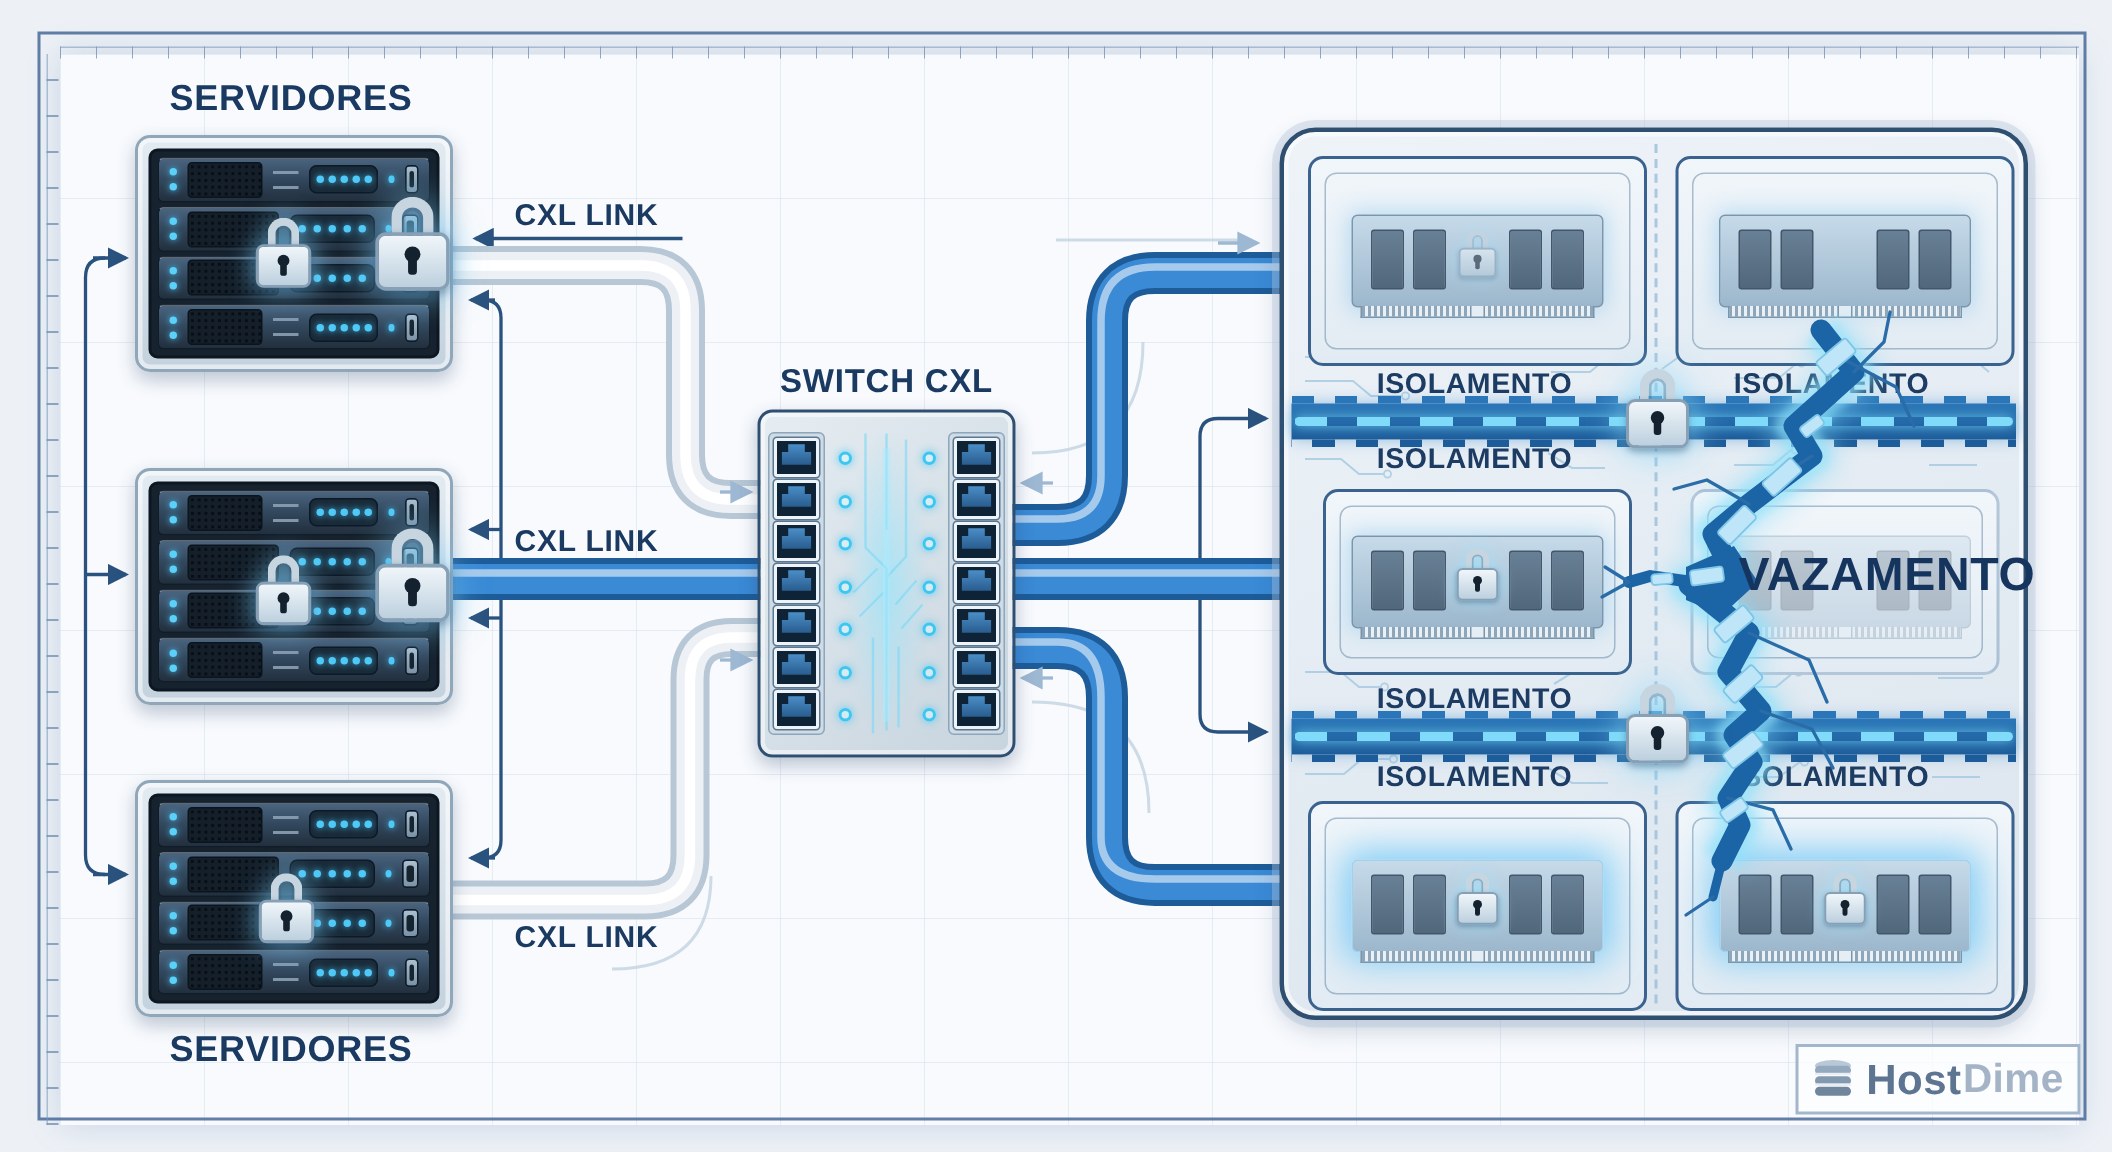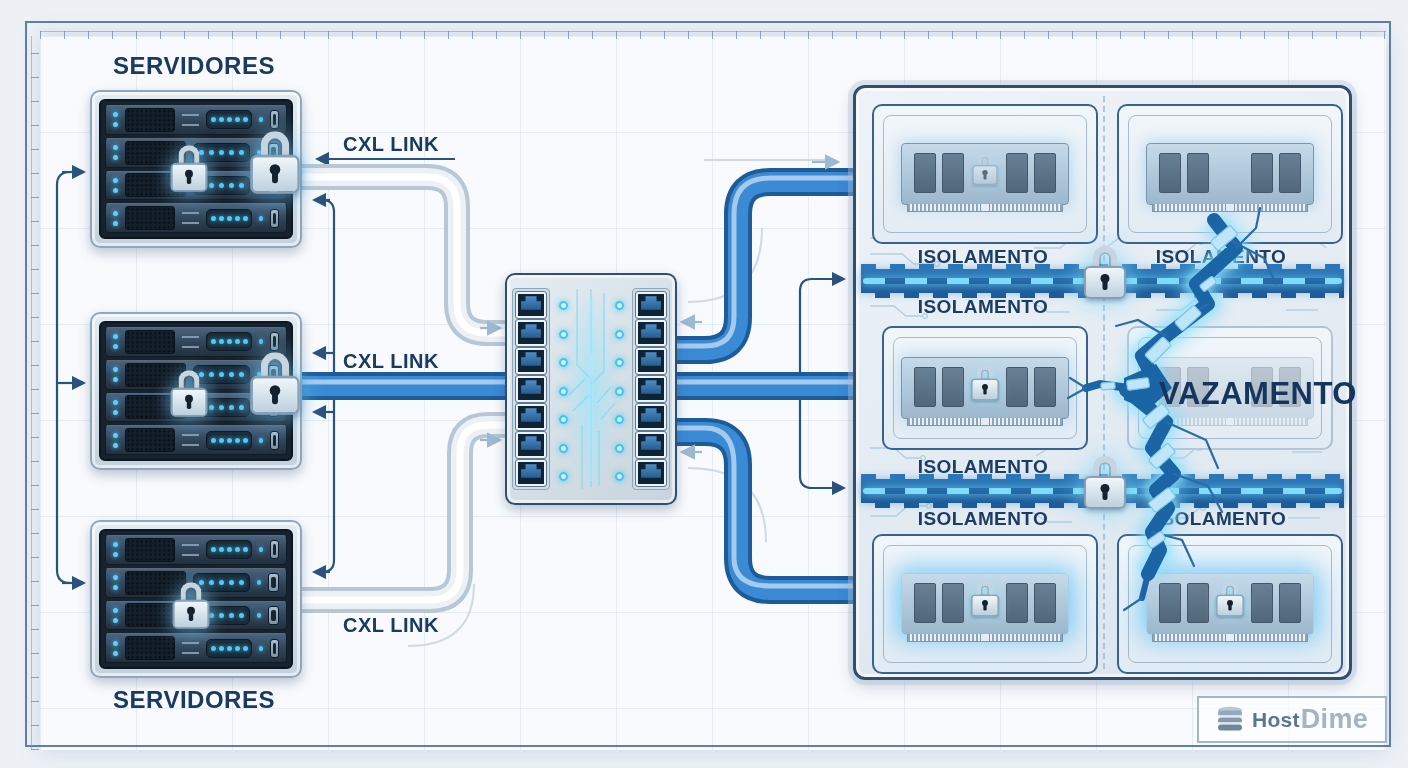--- a/index.html
+++ b/index.html
@@ -142,21 +142,21 @@
   .lc-left{left:52px;} .lc-right{right:50px;}
   .sw-led{
     width:9px;height:9px;border-radius:50%;border:2px solid #3cc6f1;box-sizing:border-box;
     background:rgba(215,246,255,.55);box-shadow:0 0 6px rgba(70,200,242,.9);
   }
   #sw-traces{position:absolute;left:0;top:0;}
   
   #pool{
     position:absolute;left:853px;top:85px;width:499px;height:595px;z-index:2;
     background:linear-gradient(160deg,#eef3f8,#dbe5ee);
-    border:3px solid #2e4f70;border-radius:12px;box-sizing:border-box;
+    border:3px solid #2e4f70;border-radius:24px;box-sizing:border-box;
     box-shadow:0 0 0 5px rgba(175,195,216,.38), 0 6px 16px rgba(35,65,105,.22),
                inset 0 0 0 3px rgba(255,255,255,.55);
   }
   #pool-divider{
     position:absolute;left:247px;top:8px;bottom:8px;width:0;
     border-left:2px dashed rgba(150,185,215,.75);z-index:1;
   }
   #pool-traces{position:absolute;left:0;top:0;z-index:1;}
   .cell{
     position:absolute;border:2px solid #3a628e;border-radius:10px;z-index:2;
@@ -216,30 +216,30 @@
   
   .iso{position:absolute;width:150px;text-align:center;color:#1d3c63;font-weight:bold;
        font-size:19px;letter-spacing:.4px;z-index:4;}
   #iso-1{left:52px;top:158px;} #iso-2{left:290px;top:158px;}
   #iso-3{left:52px;top:208px;}
   #iso-4{left:52px;top:368px;}
   #iso-5{left:52px;top:420px;} #iso-6{left:290px;top:420px;}
   
   #crack-svg{position:absolute;left:0;top:0;z-index:4;pointer-events:none;}
   #lbl-leak{
-    position:absolute;left:292px;top:288px;width:220px;text-align:center;z-index:5;
+    position:absolute;left:292px;top:277px;width:220px;text-align:center;z-index:5;
     color:#16355e;font-weight:bold;font-size:31px;letter-spacing:.5px;
   }
   
   #brand{
     position:absolute;left:1197px;top:696px;width:190px;height:47px;z-index:6;
     border:2px solid #a3b7cc;background:rgba(252,254,255,.78);box-sizing:border-box;
     display:flex;align-items:center;justify-content:center;gap:8px;
   }
-  #brand .b-bold{color:#5d7591;font-weight:bold;font-size:21px;letter-spacing:.3px;}
+  #brand .b-bold{color:#5d7591;font-weight:bold;font-size:28px;letter-spacing:.3px;}
   #brand .b-light{color:#a4b4c6;font-weight:bold;font-size:27px;letter-spacing:.3px;margin-left:-7px;}
 </style>
 </head>
 <body>
 
 <div id="canvas">
   <div id="panel"></div>
   <div id="frame"></div>
   <div id="ruler-top"></div>
   <div id="ruler-left"></div>
@@ -310,20 +310,21 @@
       <path d="M702 452 H682" marker-end="url(#arrL)"></path>
       <path d="M812 162 H838" marker-end="url(#arrL)"></path>
     </g>
   </svg>
 
   <div class="h-label" id="lbl-servers-top">SERVIDORES</div>
   <div class="h-label" id="lbl-servers-bottom">SERVIDORES</div>
   <div class="h-label" id="lbl-cxl-1">CXL LINK</div>
   <div class="h-label" id="lbl-cxl-2">CXL LINK</div>
   <div class="h-label" id="lbl-cxl-3">CXL LINK</div>
+  <div class="h-label" id="lbl-switch">SWITCH CXL</div>
 
   <div class="rack" id="rack-1">
     <div class="rack-inner">
       <div class="unit">
         <div class="u-leds">
             <div class="u-led"></div>
             <div class="u-led"></div>
           </div>
         <div class="vent"></div>
         <div class="grip"></div>

